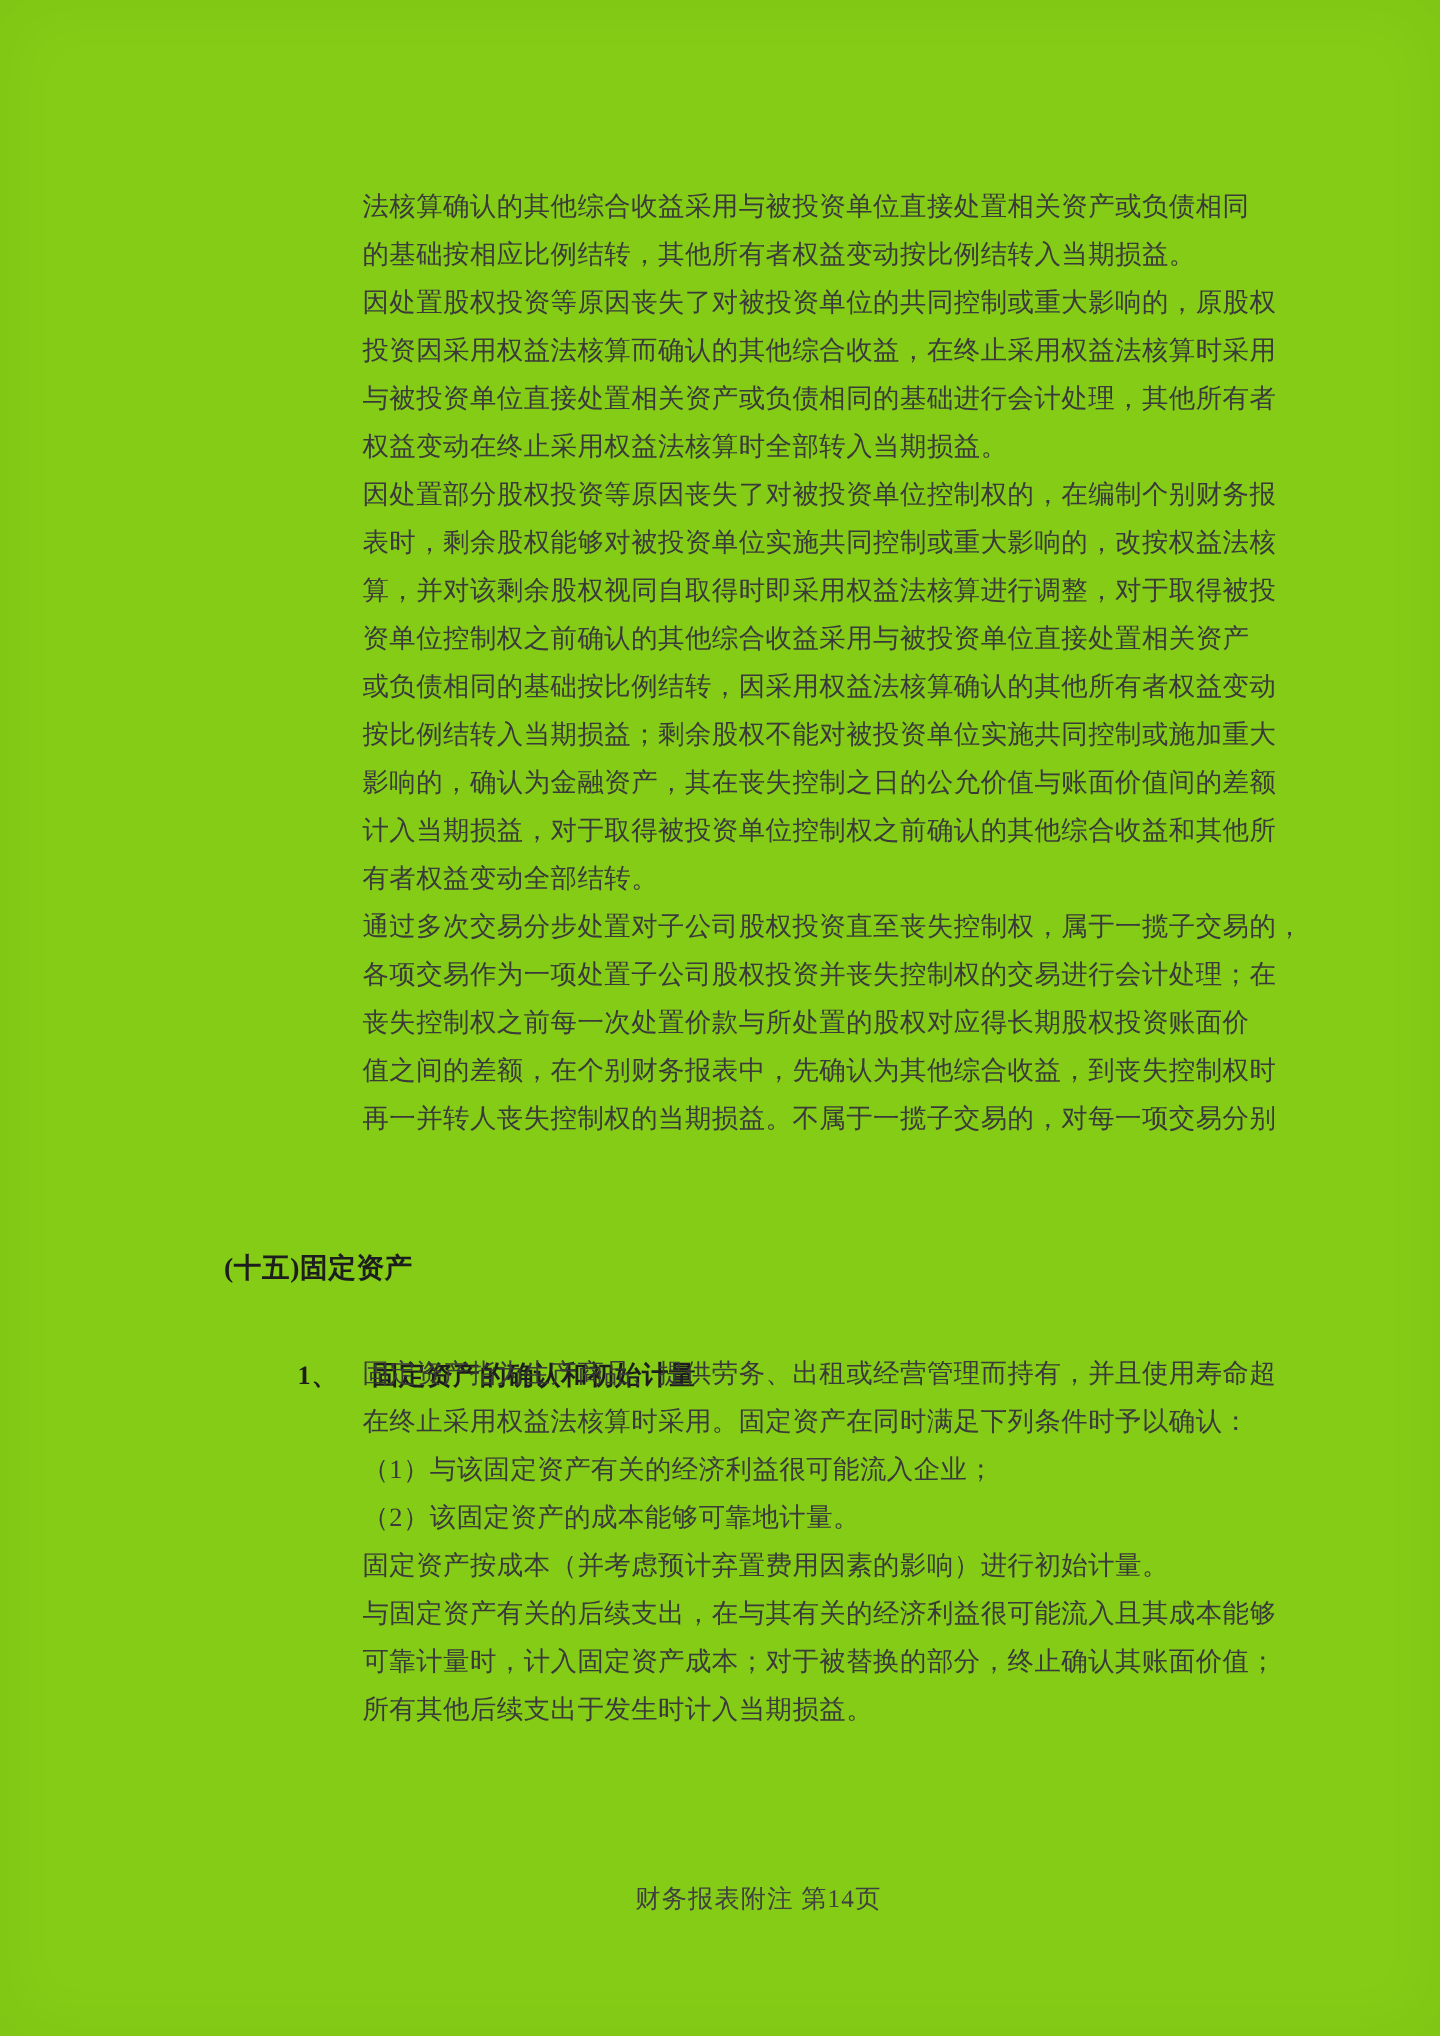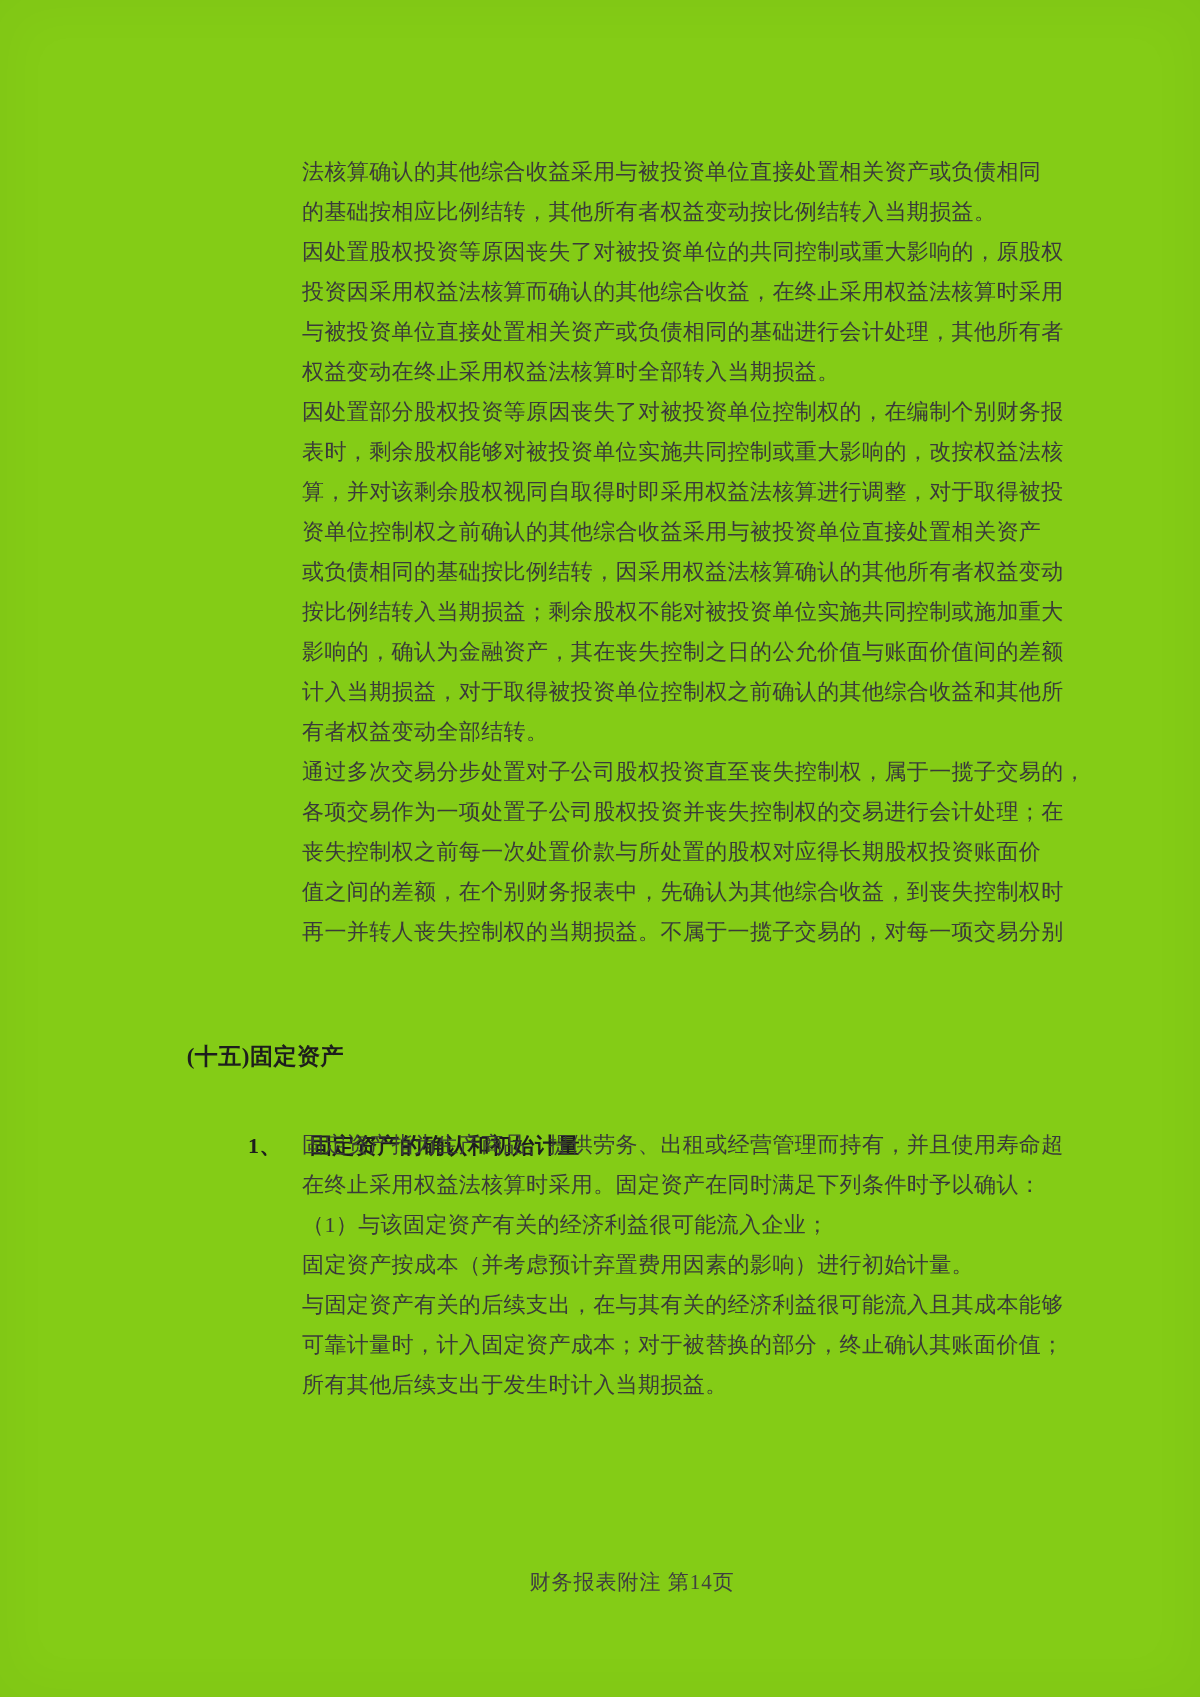--- a/index.html
+++ b/index.html
@@ -113,20 +113,21 @@
   </div>
 
   <div class="subsection-heading">
     <span class="num">1、</span><span>固定资产的确认和初始计量</span>
   </div>
 
   <div id="fixed-assets-block" class="para-block">
       <div class="line">固定资产指为生产商品、提供劳务、出租或经营管理而持有，并且使用寿命超</div>
       <div class="line">在终止采用权益法核算时采用。固定资产在同时满足下列条件时予以确认：</div>
       <div class="line">（1）与该固定资产有关的经济利益很可能流入企业；</div>
+      <div class="line">（2）该固定资产的成本能够可靠地计量。</div>
       <div class="line">固定资产按成本（并考虑预计弃置费用因素的影响）进行初始计量。</div>
       <div class="line">与固定资产有关的后续支出，在与其有关的经济利益很可能流入且其成本能够</div>
       <div class="line">可靠计量时，计入固定资产成本；对于被替换的部分，终止确认其账面价值；</div>
       <div class="line">所有其他后续支出于发生时计入当期损益。</div>
     </div>
 
   <div class="footer">财务报表附注  第14页</div>
 
 </div>
 

